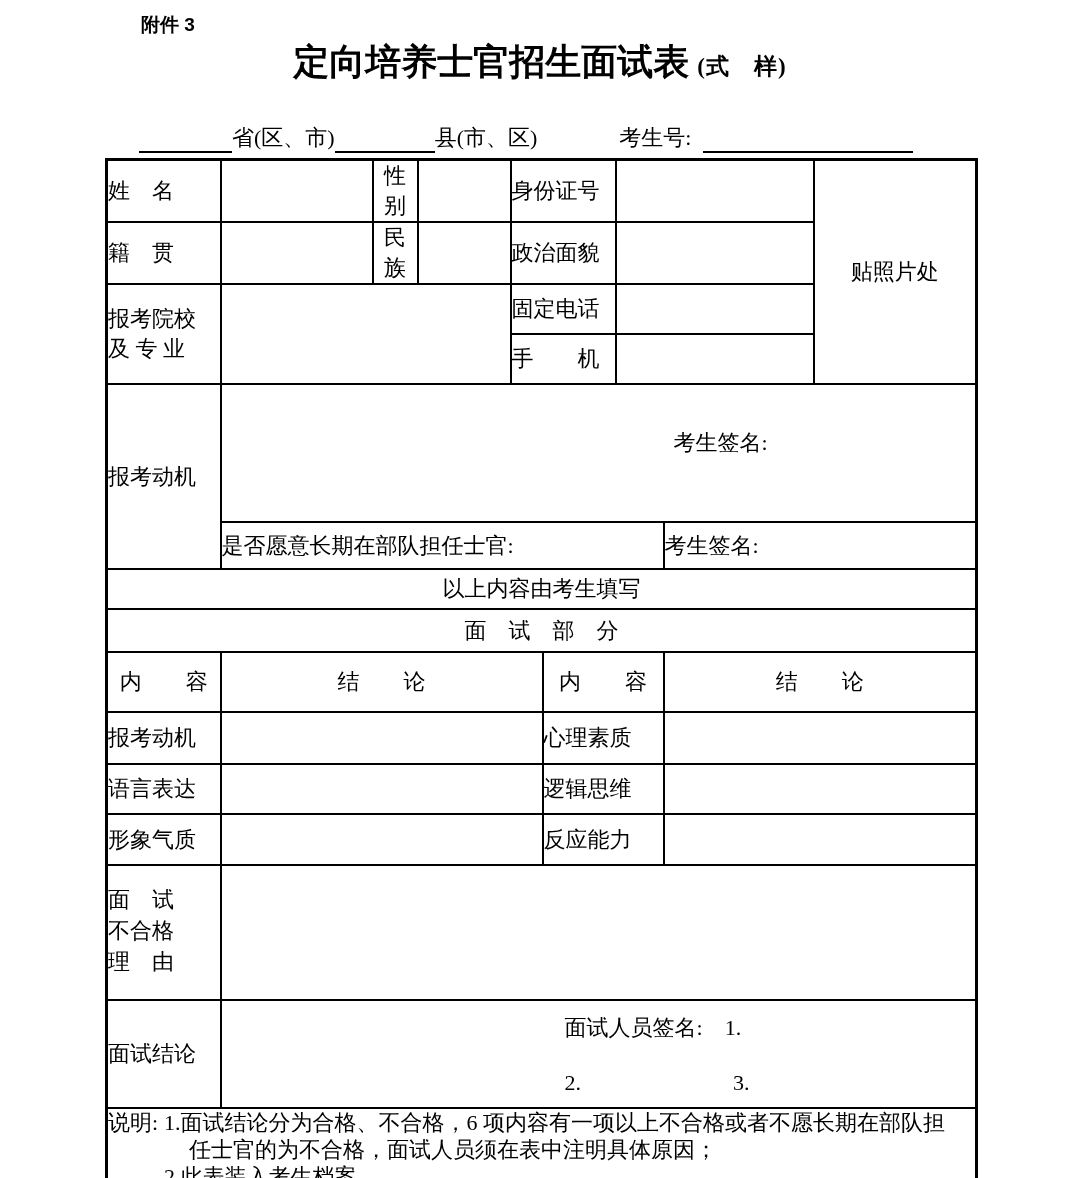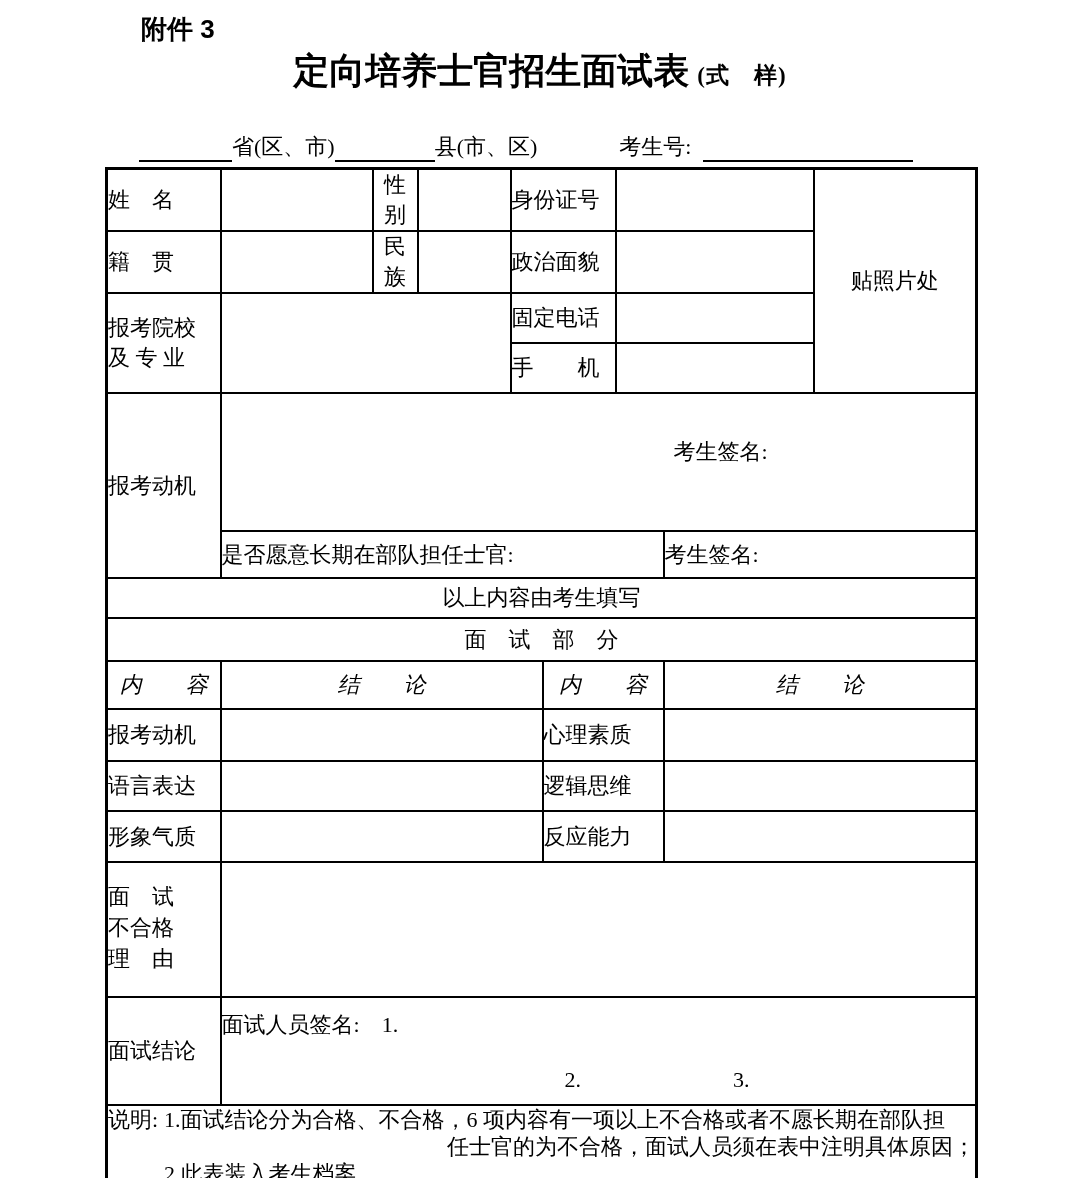--- a/index.html
+++ b/index.html
@@ -14,21 +14,21 @@
     color: #000;
     overflow: hidden;
   }
   .container {
     width: 870px;
     margin: 0 auto;
   }
   .attachment {
     font-family: "Liberation Sans", sans-serif;
     font-weight: bold;
-    font-size: 26px;
+    font-size: 19px;
     margin: 12px 0 0 36px;
   }
   .title {
     text-align: center;
     margin-top: 0;
     font-weight: bold;
     font-size: 36px;
     white-space: nowrap;
   }
   .title-suffix {
@@ -72,45 +72,45 @@
   .pl    { padding-left: 7px; }
 
   tr.r1  { height: 53px; }
   tr.r2  { height: 50px; }
   tr.r3  { height: 50px; margin-left: 16px; }
   tr.r4  { height: 50px; }
   tr.r5  { height: 138px; }
   tr.r6  { height: 47px; padding-left: 40px; }
   tr.r7  { height: 40px; }
   tr.r8  { height: 43px; }
-  tr.r9  { height: 48px; font-style: italic; }
+  tr.r9  { height: 60px; }
   tr.r10 { height: 52px; }
   tr.r11 { height: 50px; padding-left: 40px; }
   tr.r12 { height: 51px; }
   tr.r13 { height: 135px; font-family: Liberation Mono, monospace; }
   tr.r14 { height: 108px; }
   tr.r15 { height: 83px; }
 
   td.school-lbl { padding-left: 12px; line-height: 30px; }
   td.motivation-cell { vertical-align: bottom; }
   .m-sign { margin: 0 0 20px 452px; }
 
   td.fail-lbl { padding-left: 15px; line-height: 31px; }
 
   td.concl-cell { vertical-align: top; padding-top: 16px; }
-  .concl-line1 { }
+  .concl-line1 { margin-left: 343px; }
   .concl-s1 { margin-left: 22px; }
   .concl-line2 { margin-left: 343px; margin-top: 27px; }
   .concl-s3 { margin-left: 152px; }
 
   td.notes-cell { vertical-align: top; padding: 4px 6px 0 7px; font-size: 22px; }
   .notes-wrap { display: flex; line-height: 27px; }
   .notes-label { flex: 0 0 56px; }
   .notes-lines { flex: 1; }
-  .notes-line2 { padding-left: 25px; text-align: right; }
+  .notes-line2 { padding-left: 25px; }
 </style>
 </head>
 <body>
 
 <div class="container">
 
   <div class="attachment">附件 3</div>
 
   <div class="title">
     <span>定向培养士官招生面试表</span><span class="title-suffix">(式　样)</span>

